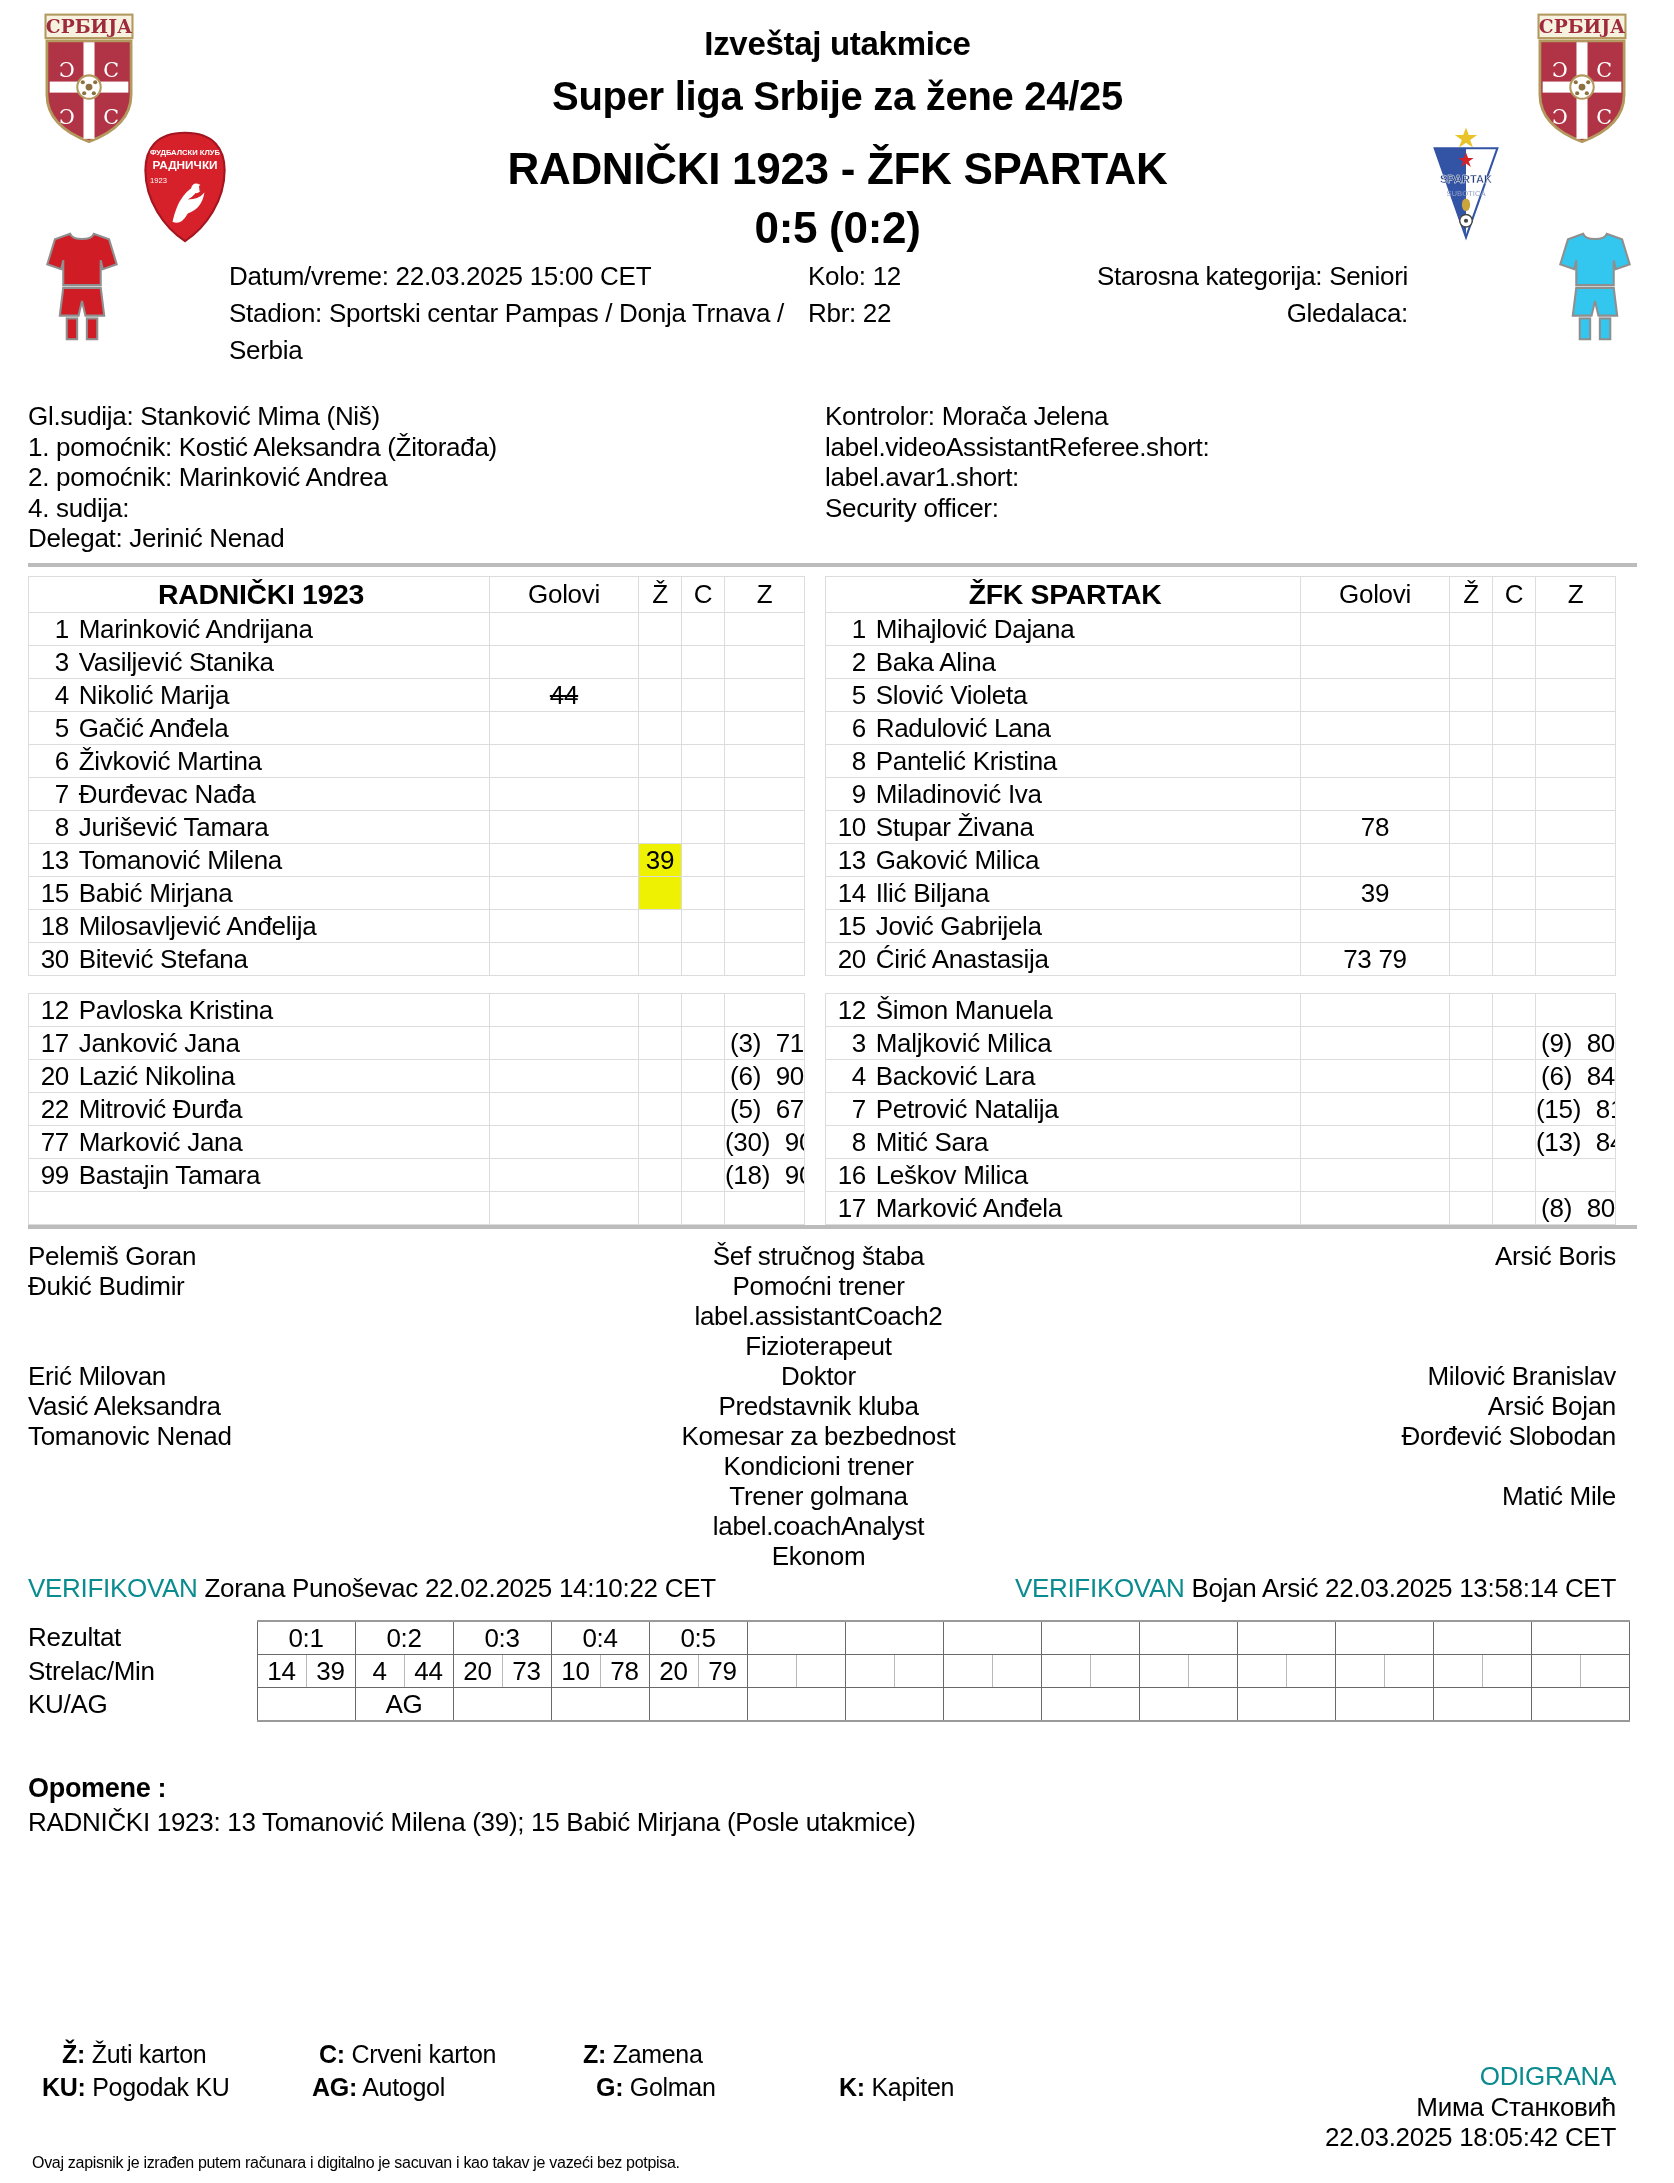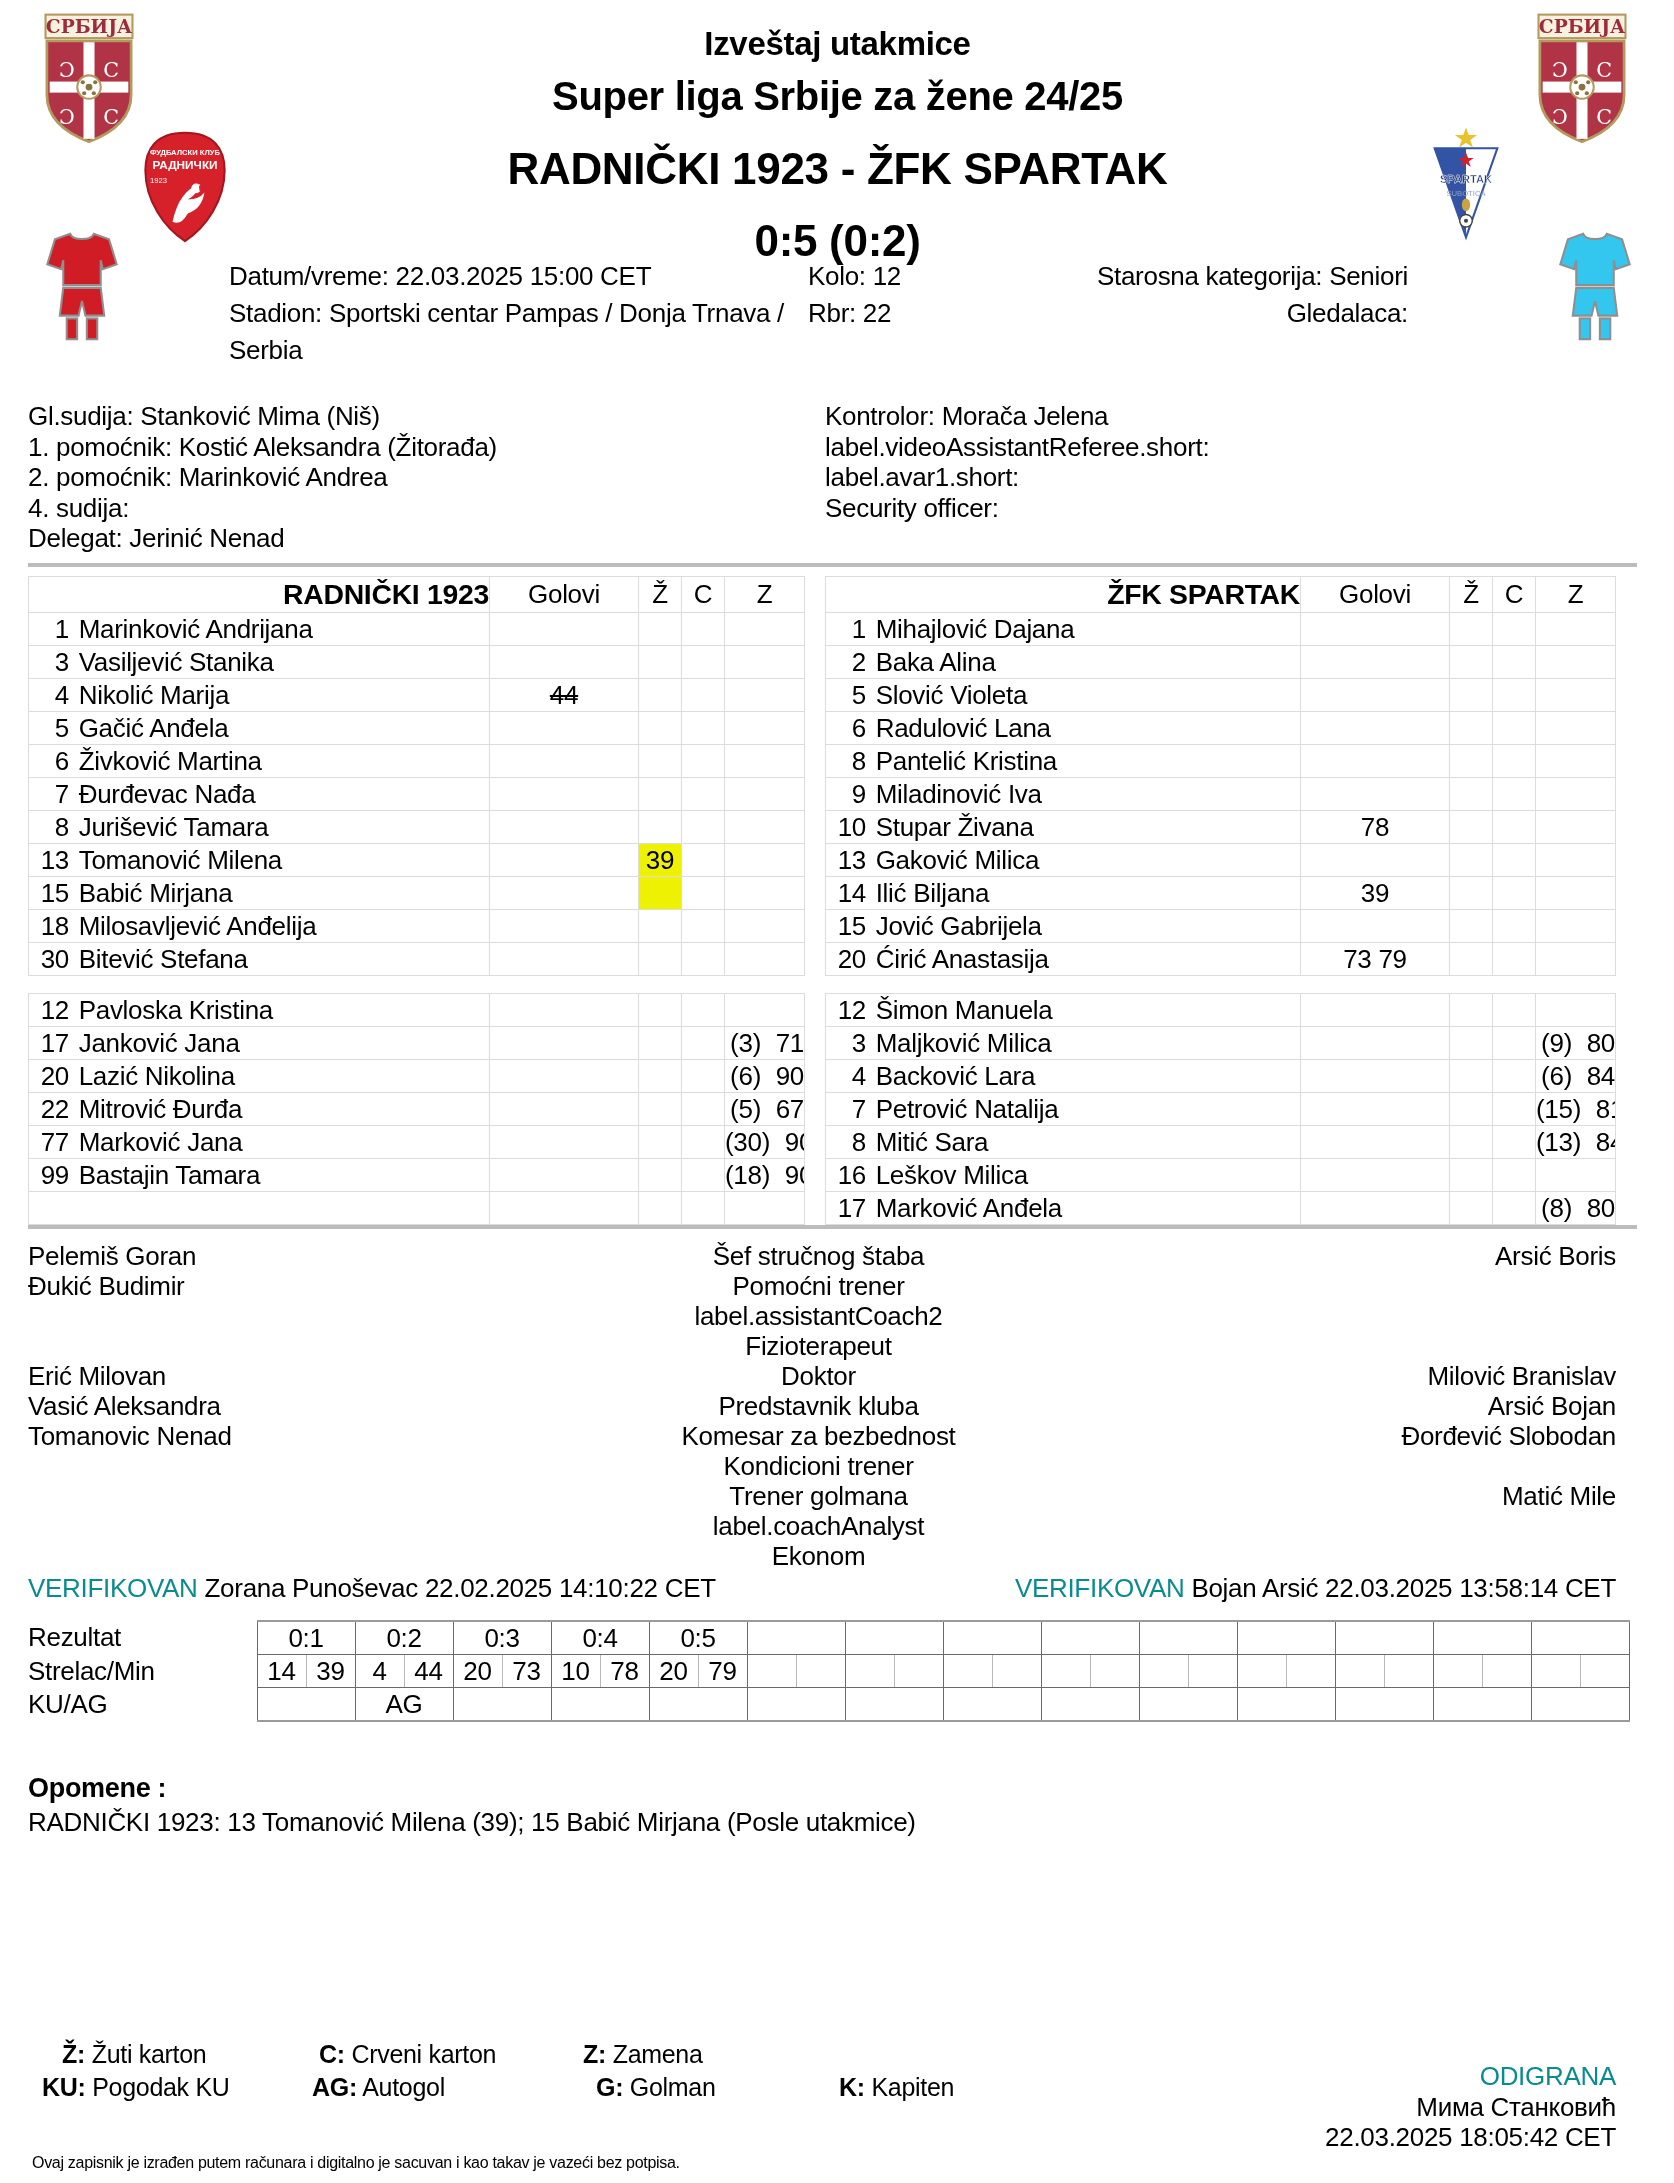--- a/index.html
+++ b/index.html
@@ -5,40 +5,40 @@
   html,body{margin:0;padding:0;background:#fff;}
   .page{position:relative;width:1675px;height:2183px;background:#fff;overflow:hidden;
         font-family:"Liberation Sans","DejaVu Sans",sans-serif;color:#000;letter-spacing:-0.3px;}
   .abs{position:absolute;}
 
   
   .titles{position:absolute;left:0;right:0;top:23.6px;text-align:center;font-weight:bold;}
   .t1{font-size:33px;line-height:40px;}
   .t2{font-size:40px;line-height:51px;margin-top:7px;}
   .t3{font-size:44px;line-height:57px;margin-top:18px;}
-  .t4{font-size:44px;line-height:50px;margin-top:19px;}
+  .t4{font-size:44px;line-height:50px;margin-top:6px;}
 
   
   .minfo{font-size:26px;line-height:37px;}
   .mi-left{left:229px;top:258px;max-width:603px;}
   .mi-mid{left:808px;top:258px;}
   .mi-right{right:267px;top:258px;text-align:right;}
 
   
   .officials{font-size:26px;line-height:30.5px;top:401px;}
   .off-left{left:28px;}
   .off-right{left:825px;}
 
   .sep{position:absolute;left:28px;width:1609px;height:3.5px;background:#bcbcbc;}
 
   
   table.ptable{border-collapse:collapse;table-layout:fixed;font-size:26px;}
   .ptable td,.ptable th{border:1.4px solid #dcdcdc;padding:0;height:32px;overflow:hidden;white-space:nowrap;}
   .ptable th{height:35px;font-size:26px;font-weight:normal;text-align:center;}
-  .ptable th.teamname{text-align:right;font-weight:bold;font-size:28.4px;padding-left:4.2px;margin-top:24px;}
+  .ptable th.teamname{text-align:center;font-weight:bold;font-size:28.4px;padding-left:4.2px;margin-top:24px;}
   .pcell{text-align:left;border-radius:8px;}
   .pnum{display:inline-block;width:40px;text-align:right;margin-right:9.7px;}
   .goals{text-align:center;}
   .card{text-align:center;}
   .subcell{text-align:right;padding-right:5.5px;}
   .subcell .sub-min{display:inline-block;width:43px;text-align:right;}
   .strike{text-decoration:line-through;}
   .ybg{background:#eef102;}
 
   

